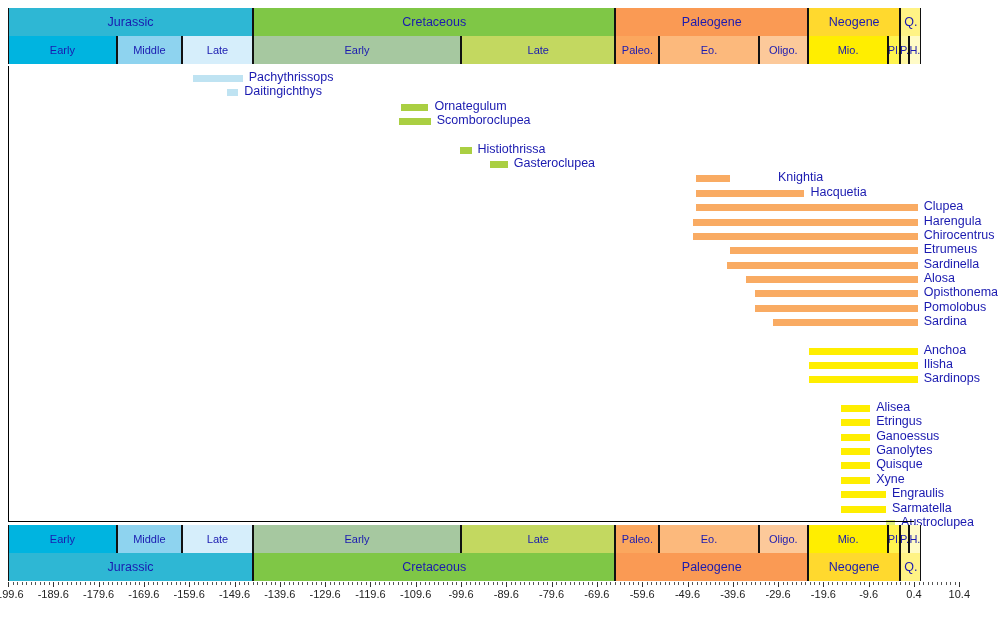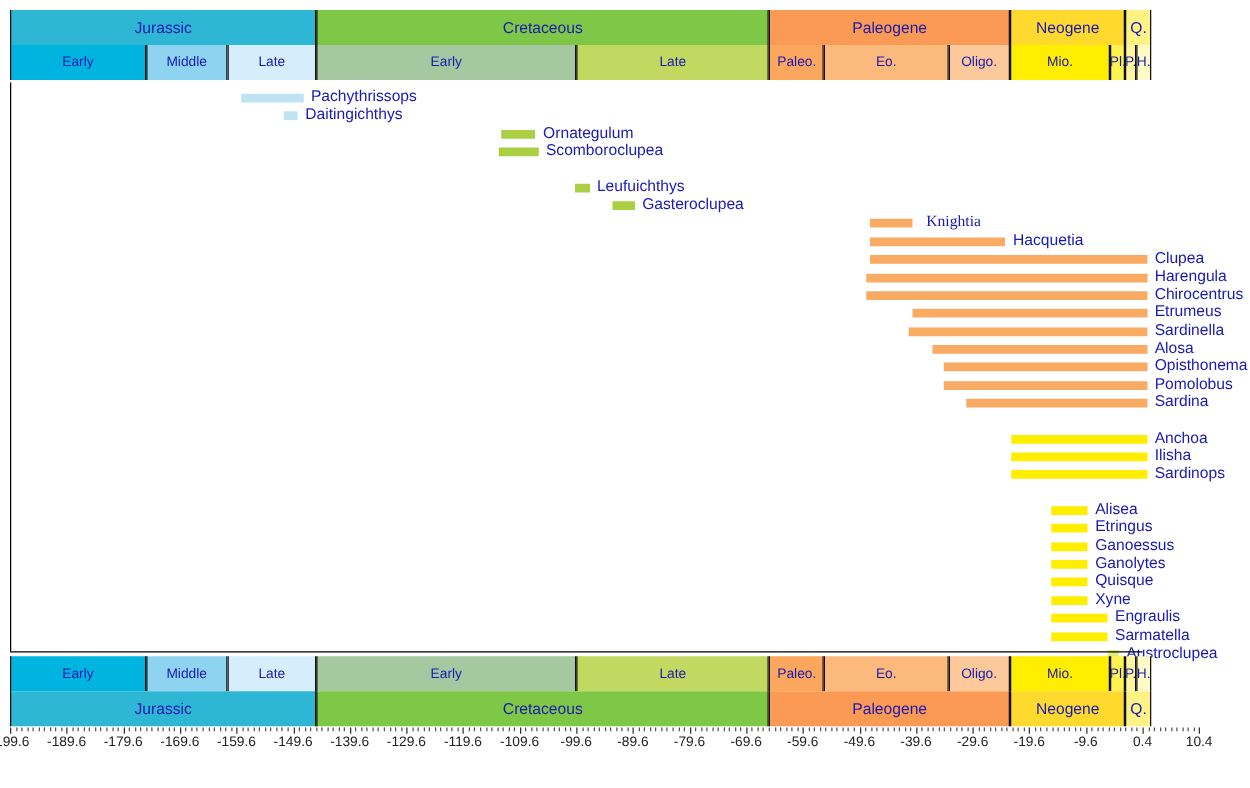--- a/index.html
+++ b/index.html
@@ -103,29 +103,29 @@
       <div class="taxon" style="top: 33.7px; left: 0px; right: 0px;">
         <div class="bar" style="left: 392.298px; width: 27.18px; background: rgb(170, 207, 66);"></div>
         <div class="tlabel" style="left: 425.478px;">Ornategulum</div>
       </div>
       <div class="taxon" style="top: 48.05px; left: 0px; right: 0px;">
         <div class="bar" style="left: 390.033px; width: 31.71px; background: rgb(170, 207, 66);"></div>
         <div class="tlabel" style="left: 427.743px;">Scomboroclupea</div>
       </div>
       <div class="taxon" style="top: 76.75px; left: 0px; right: 0px;">
         <div class="bar" style="left: 451.188px; width: 11.325px; background: rgb(170, 207, 66);"></div>
-        <div class="tlabel" style="left: 468.513px;">Leufuichthys</div>
+        <div class="tlabel" style="left: 468.513px;">Histiothrissa</div>
       </div>
       <div class="taxon" style="top: 91.1px; left: 0px; right: 0px;">
         <div class="bar" style="left: 480.633px; width: 18.12px; background: rgb(170, 207, 66);"></div>
         <div class="tlabel" style="left: 504.753px;">Gasteroclupea</div>
       </div>
       <div class="taxon" style="top: 105.45px; left: 0px; right: 0px;">
         <div class="bar" style="left: 686.748px; width: 33.975px; background: rgb(249, 171, 99);"></div>
-        <div class="tlabel" style="left: 732px; font-family: Liberation Serif, serif;">Knightia</div>
+        <div class="tlabel" style="left: 769px;">Knightia</div>
       </div>
       <div class="taxon" style="top: 134.15px; left: 0px; right: 0px;">
         <div class="bar" style="left: 686.748px; width: 221.97px; background: rgb(249, 171, 99);"></div>
         <div class="tlabel" style="left: 914.718px;">Clupea</div>
       </div>
       <div class="taxon" style="top: 119.8px; left: 0px; right: 0px;">
         <div class="bar" style="left: 686.748px; width: 108.72px; background: rgb(249, 171, 99);"></div>
         <div class="tlabel" style="left: 801.468px;">Hacquetia</div>
       </div>
       <div class="taxon" style="top: 148.5px; left: 0px; right: 0px;">

